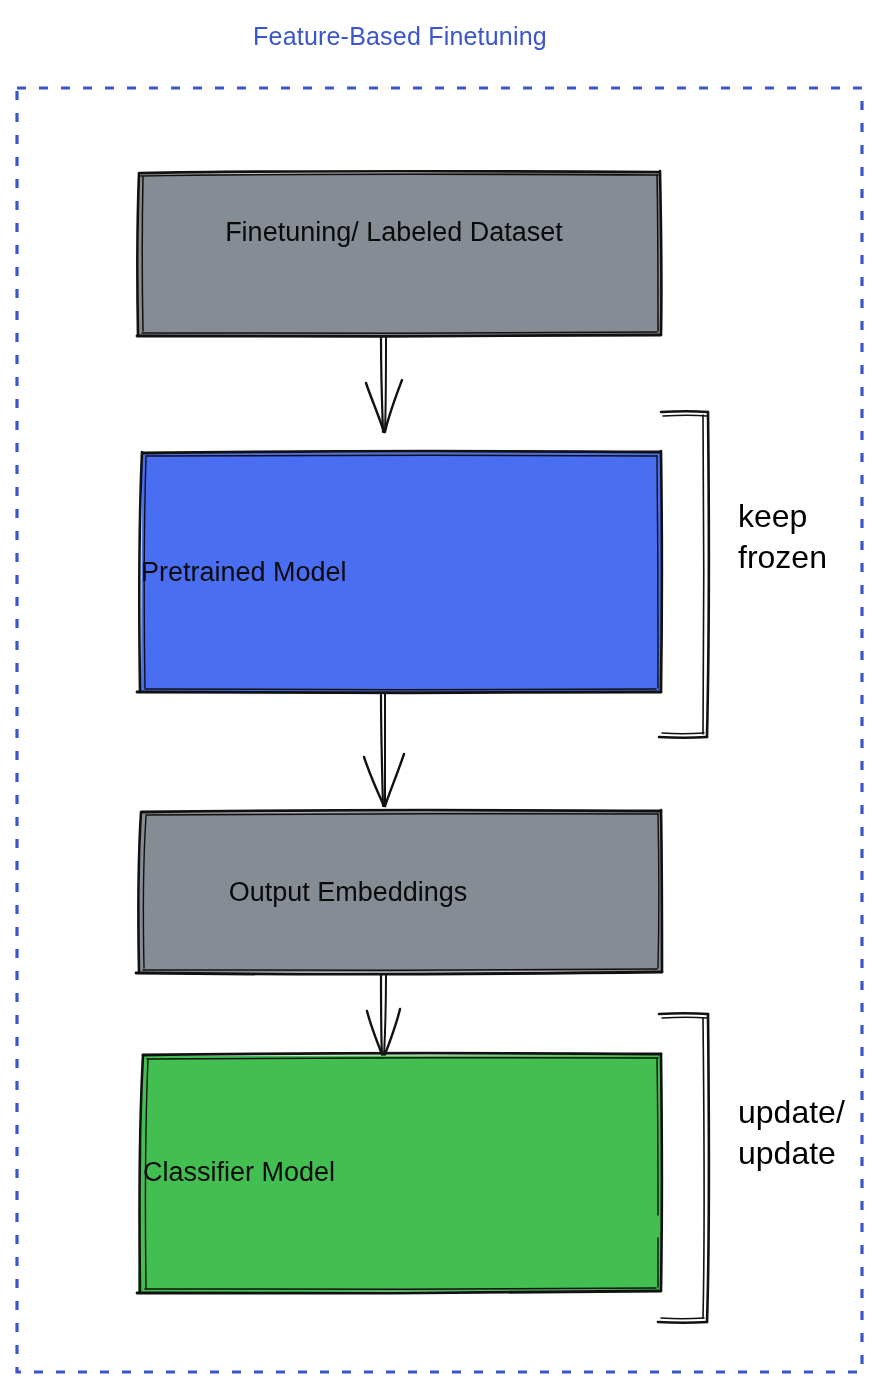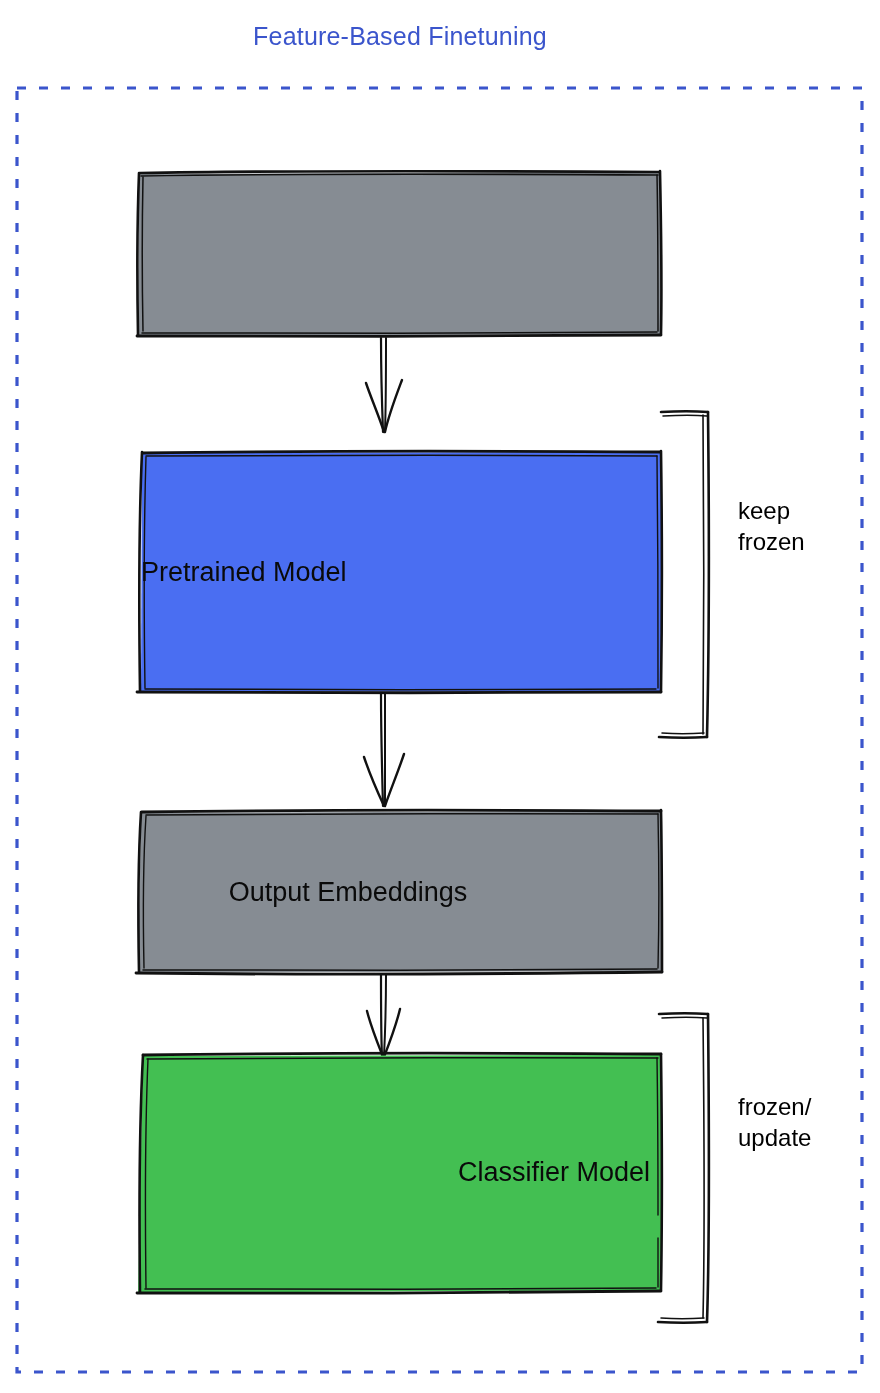--- a/index.html
+++ b/index.html
@@ -39,28 +39,28 @@
   .node-label {
     position: absolute;
     color: #0a0a0a;
     font-size: 27px;
     white-space: nowrap;
     line-height: 1.1;
   }
   .side-label {
     position: absolute;
     color: #000000;
-    font-size: 24px;
+    font-size: 32px;
     line-height: 1.28;
     white-space: pre-line;
   }
   #lbl-dataset  { left: 137px; top: 218px; width: 524px; text-align: center; text-indent: -10px; }
   #lbl-pretrain { left: 137px; top: 558px; width: 524px; text-indent: 4px; }
   #lbl-embed    { left: 137px; top: 878px; width: 416px; text-align: center; text-indent: 6px; }
-  #lbl-classifier { left: 126px; top: 1158px; width: 524px; text-align: right; text-indent: 6px; }
+  #lbl-classifier { left: 137px; top: 1158px; width: 524px; text-align: left; text-indent: 6px; }
   #lbl-frozen   { left: 738px; top: 496px; }
   #lbl-train    { left: 738px; top: 1092px; }
 </style>
 </head>
 <body>
 
 <div id="canvas">
 
   <div class="dgm-title">Feature-Based Finetuning</div>
 
@@ -154,26 +154,27 @@
       <path d="M659,1014 C676,1013 694,1013 708,1014" fill="none" stroke="#111" stroke-width="2.6" stroke-linecap="round"></path>
       <path d="M662,1018 C678,1017 695,1017 707,1018" fill="none" stroke="#111" stroke-width="1.5" stroke-linecap="round"></path>
       <path d="M708,1014 C709,1110 710,1230 707,1322" fill="none" stroke="#111" stroke-width="2.6" stroke-linecap="round"></path>
       <path d="M703,1018 C704,1110 705,1230 703,1318" fill="none" stroke="#111" stroke-width="1.6" stroke-linecap="round"></path>
       <path d="M707,1322 C692,1323 675,1323 658,1322" fill="none" stroke="#111" stroke-width="2.6" stroke-linecap="round"></path>
       <path d="M704,1318 C690,1319 674,1319 661,1318" fill="none" stroke="#111" stroke-width="1.5" stroke-linecap="round"></path>
     </g>
 
   </svg>
 
+  <div id="lbl-dataset" class="node-label">Finetuning/ Labeled Dataset</div>
 
   <div id="lbl-pretrain" class="node-label">Pretrained Model</div>
 
   <div id="lbl-embed" class="node-label">Output Embeddings</div>
 
   <div id="lbl-classifier" class="node-label">Classifier Model</div>
 
   <div id="lbl-frozen" class="side-label">keep
 frozen</div>
 
-  <div id="lbl-train" class="side-label">frozen/
+  <div id="lbl-train" class="side-label">update/
 update</div>
 
 </div>
 
 </body></html>

